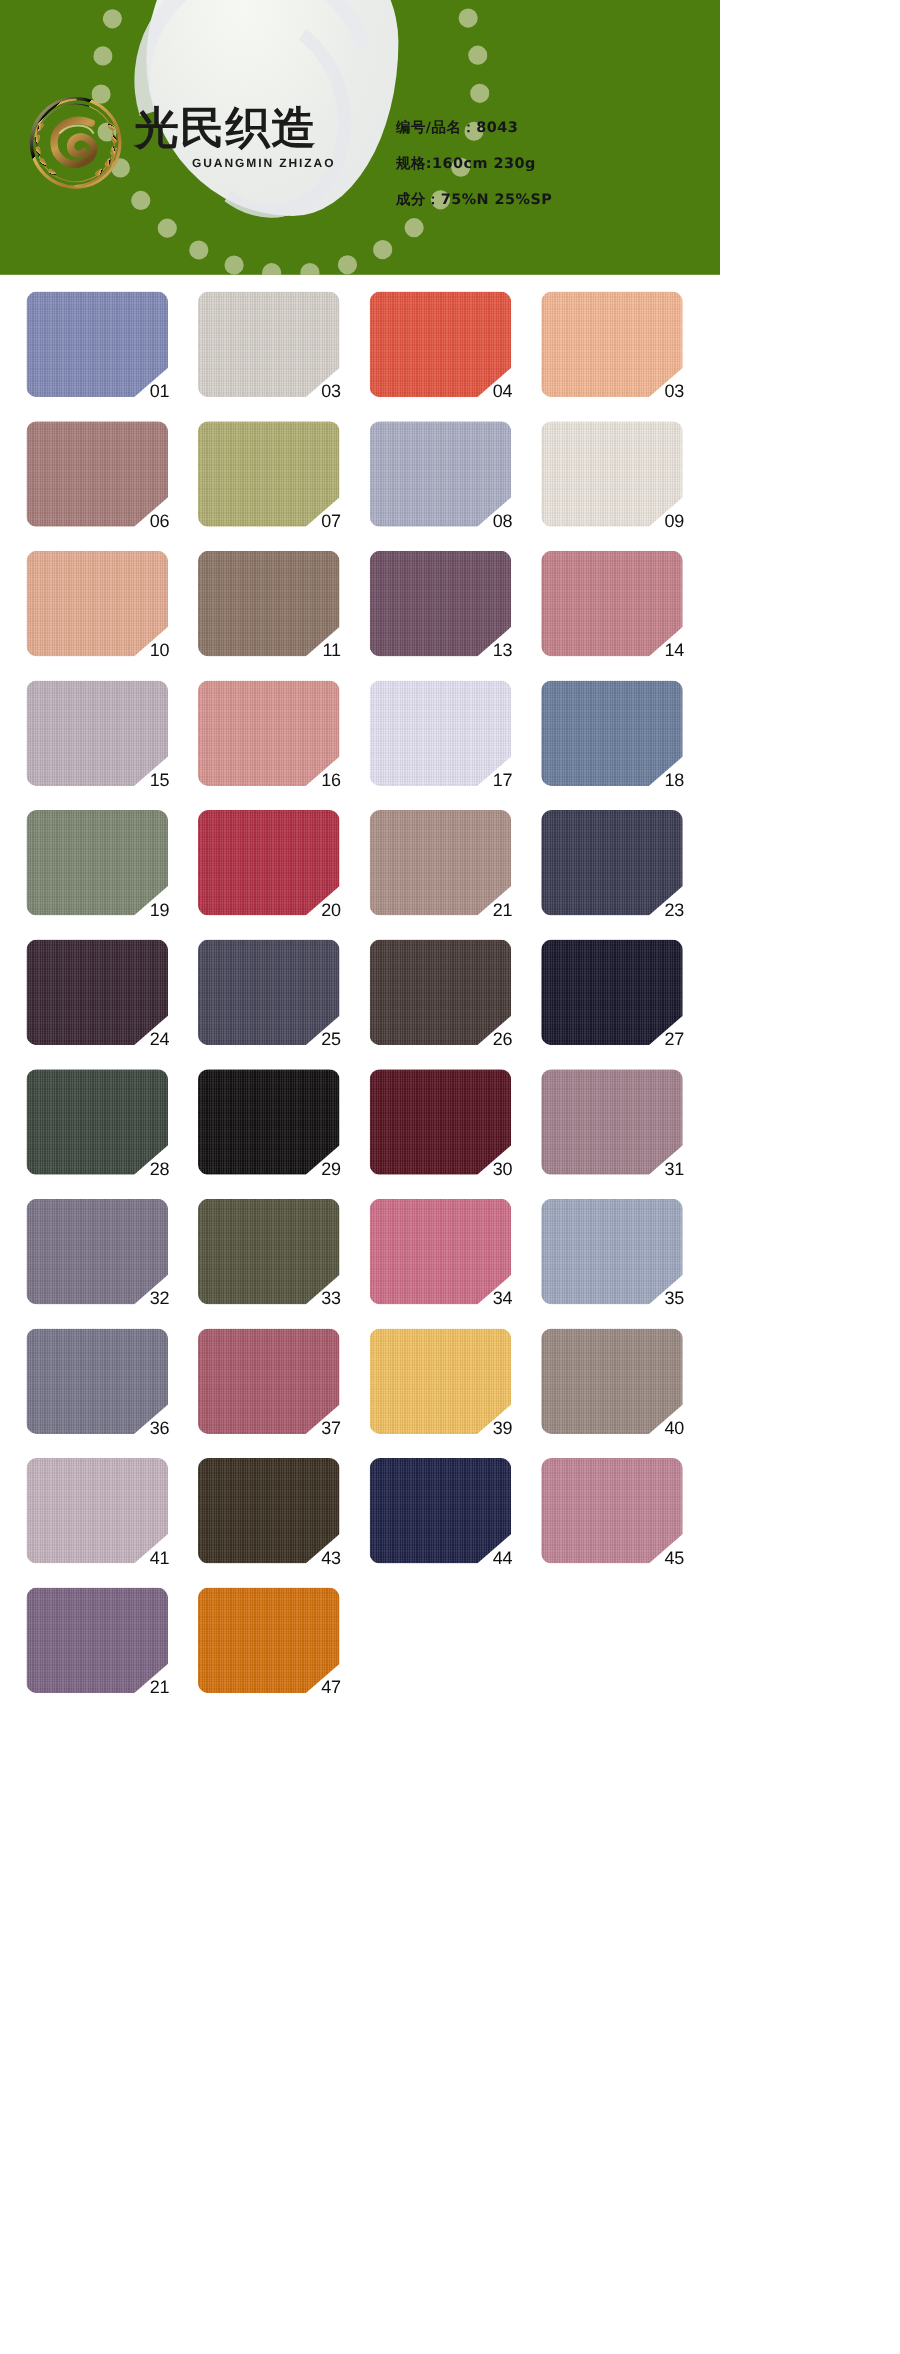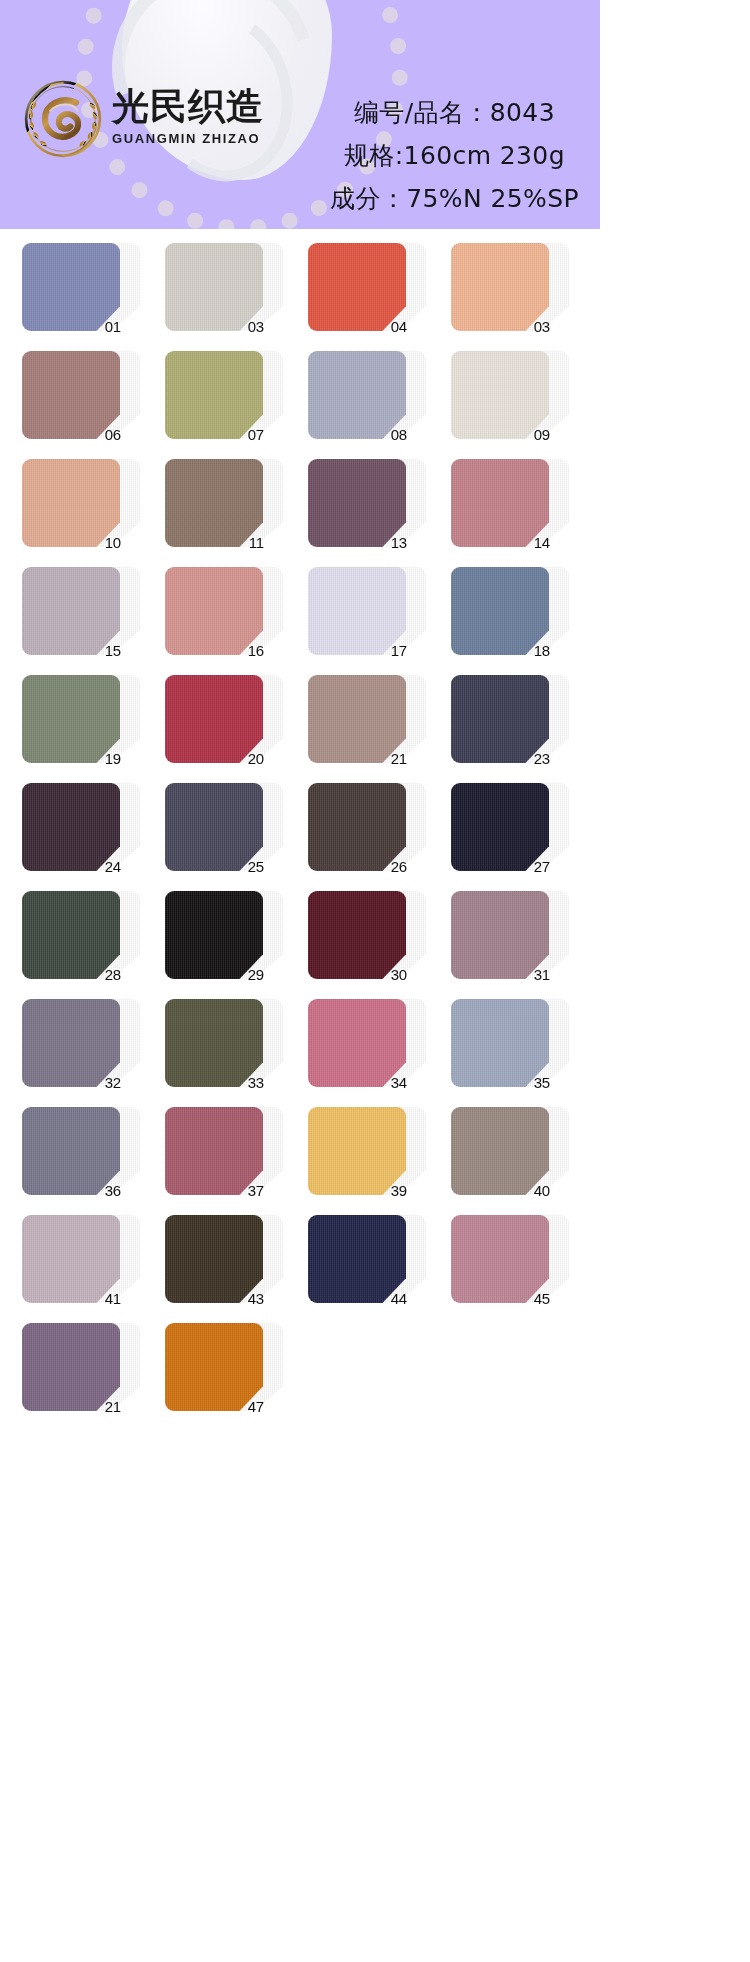--- a/index.html
+++ b/index.html
@@ -19,21 +19,21 @@
     height: 1962px;
     overflow: hidden;
     background: #ffffff;
   }
 
   
   .header {
     position: relative;
     width: 600px;
     height: 229px;
-    background: #c4b5fd;
+    background: #4d7c0f;
     overflow: hidden;
     padding-left: 47px;
   }
   
   .wm-wreath {
     position: absolute;
     left: 76px;
     top: -96px;
     width: 300px;
     height: 300px;
@@ -98,60 +98,60 @@
     font-size: 37px;
     font-weight: 700;
     letter-spacing: 1px;
     color: #1b1b1b;
     line-height: 1;
     white-space: nowrap;
   }
   .brand-en {
     margin-top: 6px;
     font-family: "Liberation Sans", sans-serif;
-    font-size: 13px;
+    font-size: 10px;
     font-weight: 700;
     letter-spacing: 1.6px;
     color: #1b1b1b;
     white-space: nowrap;
+    margin-left: 48px;
   }
 
   
   .specs {
     position: absolute;
     left: 330px;
     top: 100px;
   }
   .spec-line {
     font-family: "DejaVu Sans", sans-serif;
-    font-size: 25px;
-    font-weight: 400;
+    font-size: 12px;
+    font-weight: 700;
     letter-spacing: .4px;
     color: #15161a;
     line-height: 1;
     margin-bottom: 18px;
     white-space: nowrap;
-    text-align: center;
   }
 
   
   .grid {
     position: relative;
     margin: 0;
     padding: 14px 0 0 0;
     width: 600px;
     display: grid;
     grid-template-columns: repeat(4, 143px);
     justify-content: start;
     padding-left: 22px;
     row-gap: 20px;
   }
   .cell {
     position: relative;
-    width: 98px;
+    width: 118px;
     height: 88px;
   }
   .chip {
     position: absolute;
     inset: 0;
     width: 118px;
     height: 88px;
     border-radius: 9px;
     
     background-image:

